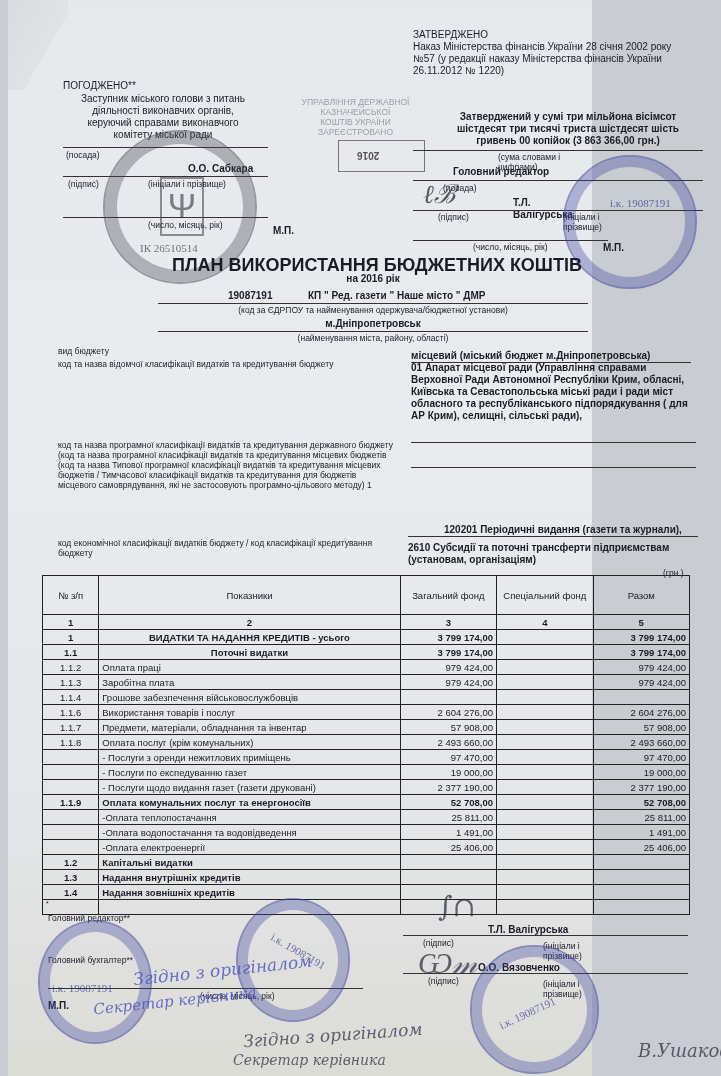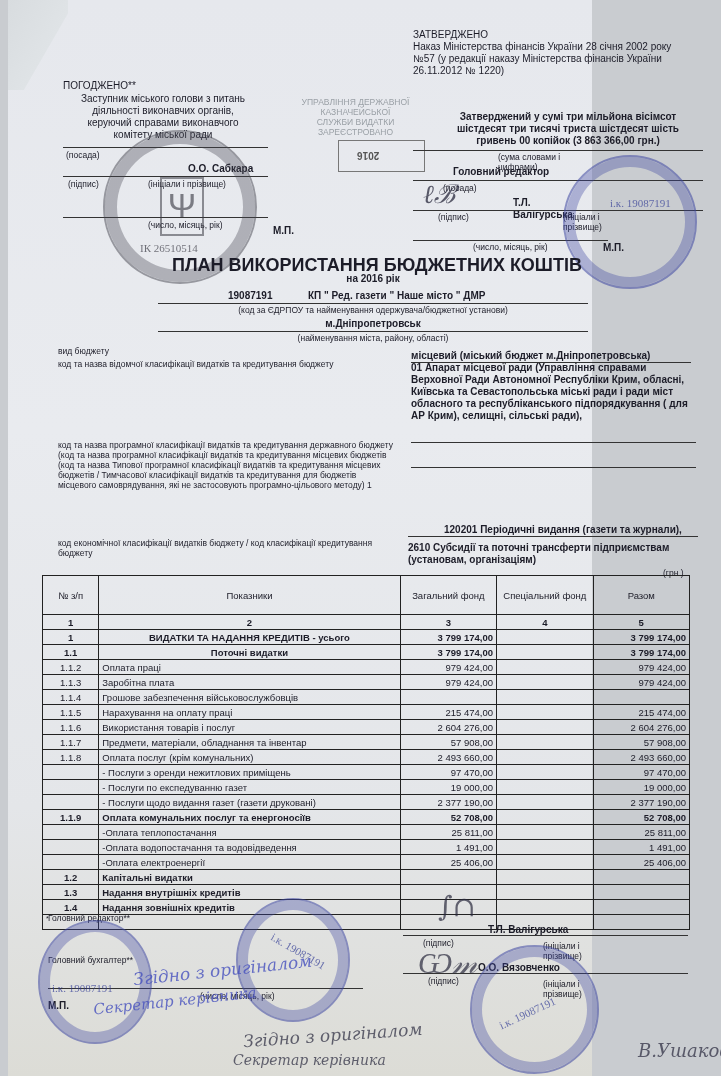--- a/index.html
+++ b/index.html
@@ -67,21 +67,21 @@
 
   <div class="stamp grey" style="left:95px;top:130px;width:150px;height:150px;">
     <div class="abs" style="left:55px;top:45px;width:40px;height:55px;border:2px solid rgba(60,60,70,0.55);">
       <div style="font-size:34px;text-align:center;color:rgba(50,50,60,0.6);line-height:52px;">Ψ</div>
     </div>
     <div class="code" style="left:35px;top:110px;color:rgba(60,60,70,0.7);">ІК 26510514</div>
   </div>
 
   <div class="abs small c faint" style="left:285px;top:97px;width:125px;">
     <div>УПРАВЛІННЯ ДЕРЖАВНОЇ КАЗНАЧЕЙСЬКОЇ</div>
-    <div>СЛУЖБИ ВИДАТКИ</div>
+    <div>КОШТІВ УКРАЇНИ</div>
     <div>ЗАРЕЄСТРОВАНО</div>
   </div>
   <div class="abs" style="left:330px;top:140px;width:85px;height:30px;border:1.5px solid #777;">
     <div class="t b" style="position:absolute;left:18px;top:8px;color:#555;transform:rotate(180deg);">2016</div>
   </div>
 
   <div class="abs t b c" style="left:415px;top:111px;width:290px;">
     <div>Затверджений у сумі три мільйона вісімсот</div>
     <div>шістдесят три тисячі триста шістдесят шість</div>
     <div>гривень 00 копійок (3 863 366,00 грн.)</div>
@@ -180,27 +180,20 @@
           <td class="num">979 424,00</td>
         </tr>
     <tr>
           <td class="ctr">1.1.4</td>
           <td>Грошове забезпечення військовослужбовців</td>
           <td class="num"></td>
           <td class="num"></td>
           <td class="num"></td>
         </tr>
     <tr>
-          <td class="ctr">1.1.5</td>
-          <td>Нарахування на оплату праці</td>
-          <td class="num">215 474,00</td>
-          <td class="num"></td>
-          <td class="num">215 474,00</td>
-        </tr>
-    <tr>
           <td class="ctr">1.1.6</td>
           <td>Використання товарів і послуг</td>
           <td class="num">2 604 276,00</td>
           <td class="num"></td>
           <td class="num">2 604 276,00</td>
         </tr>
     <tr>
           <td class="ctr">1.1.7</td>
           <td>Предмети, матеріали, обладнання та інвентар</td>
           <td class="num">57 908,00</td>

